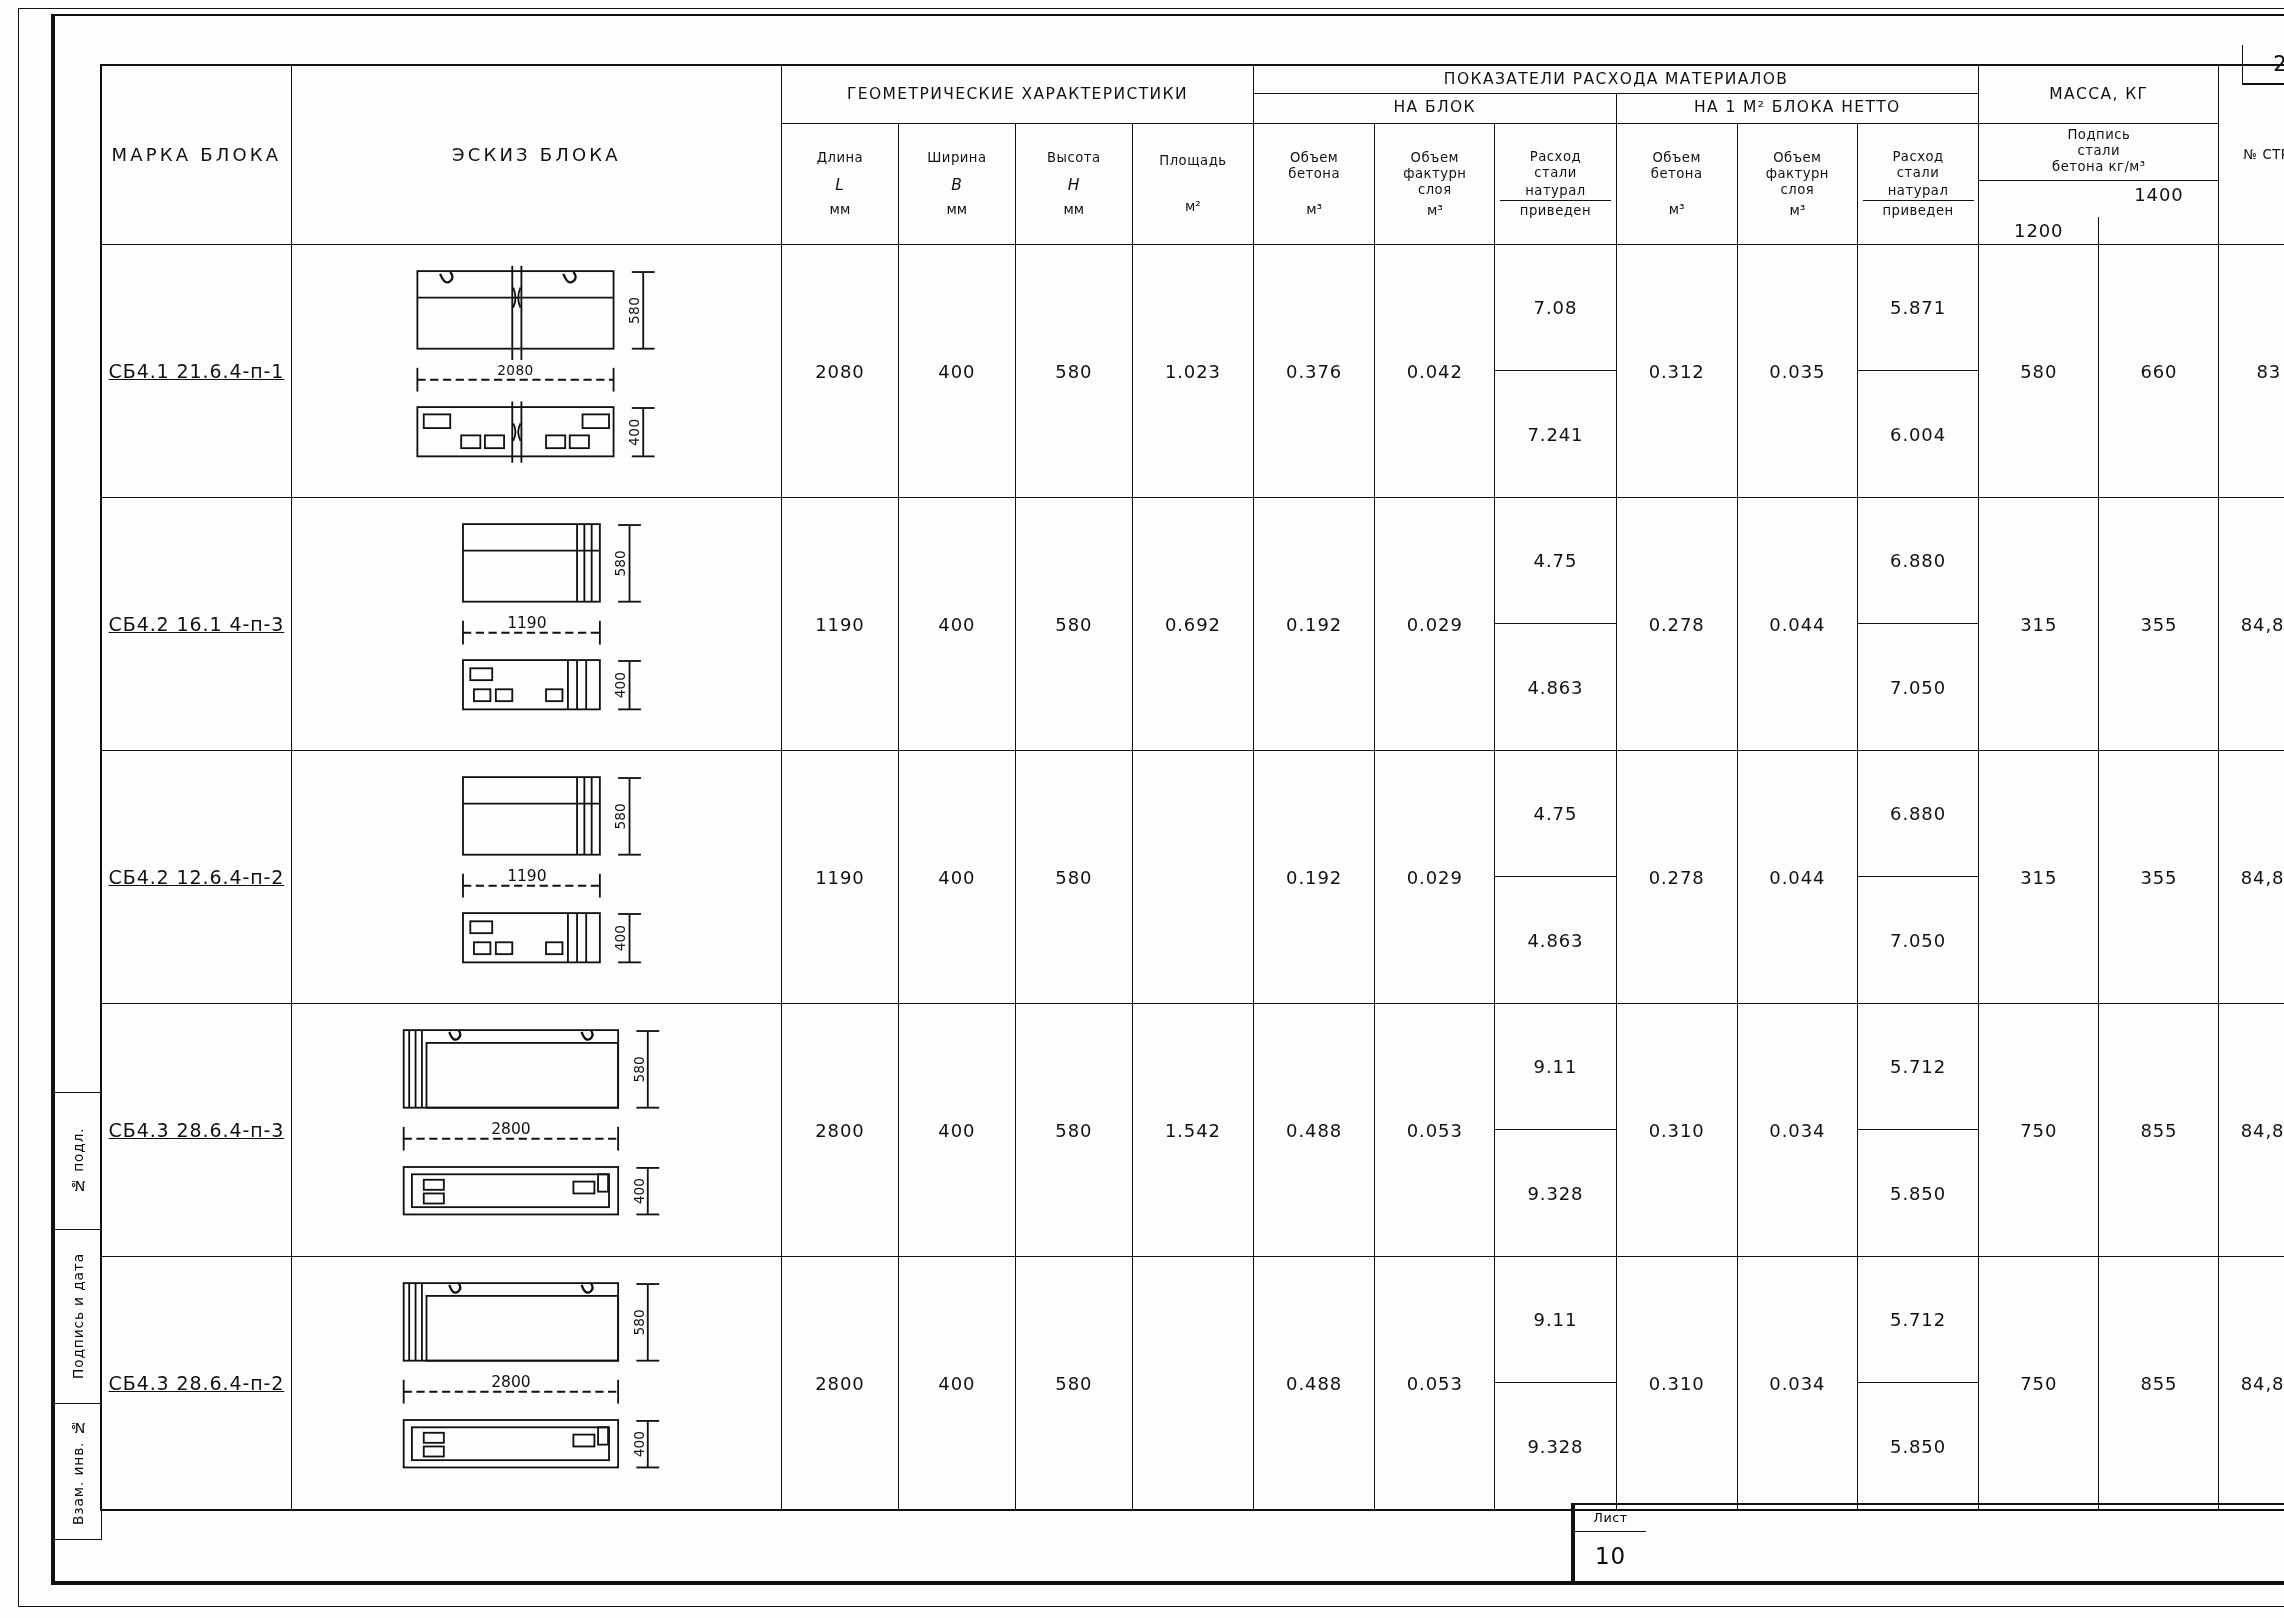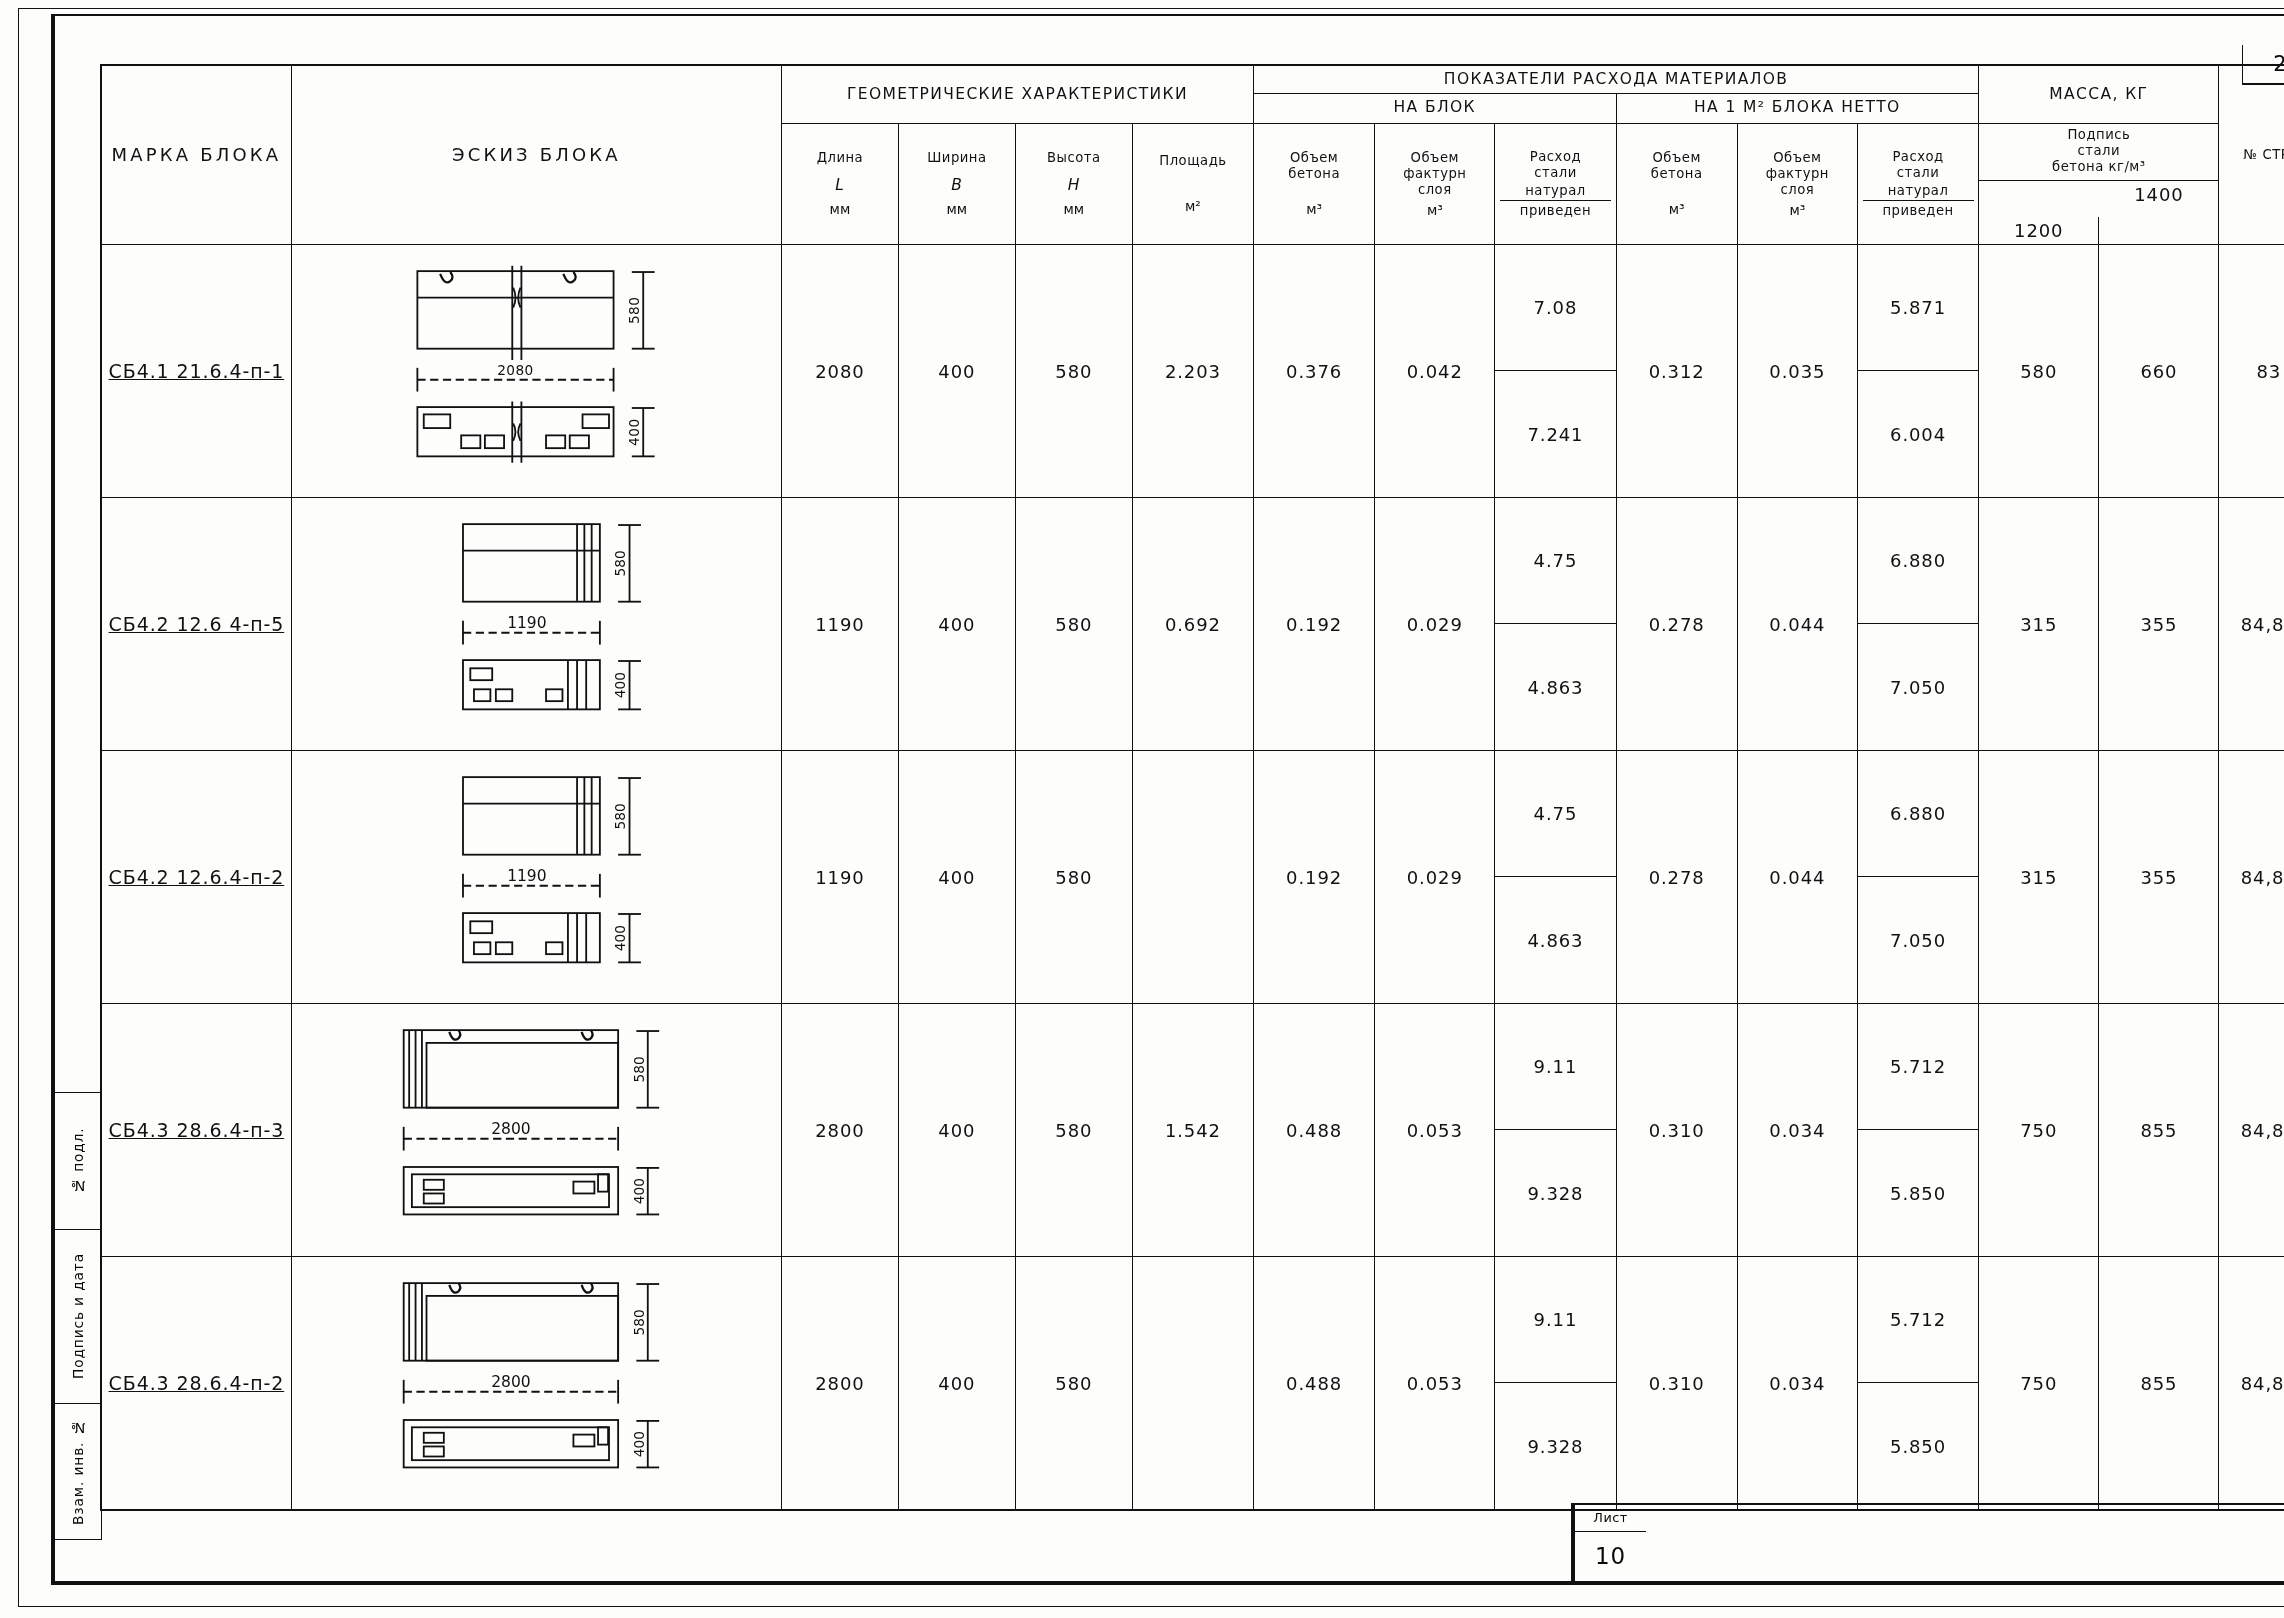--- a/index.html
+++ b/index.html
@@ -373,21 +373,21 @@
               </g>
               <text class="dim-lbl" x="305" y="248" text-anchor="middle" fill="#111" font-family="DejaVu Sans, sans-serif" font-size="34">2080</text>
               <text class="dim-lbl" x="0" y="0" fill="#111" font-family="DejaVu Sans, sans-serif" font-size="30" transform="translate(576,106) rotate(-90)" text-anchor="middle">580</text>
               <text class="dim-lbl" x="0" y="0" fill="#111" font-family="DejaVu Sans, sans-serif" font-size="30" transform="translate(576,373) rotate(-90)" text-anchor="middle">400</text>
             </svg>
           </div>
         </td>
         <td class="dv">2080</td>
         <td class="dv">400</td>
         <td class="dv">580</td>
-        <td class="dv">2.203</td>
+        <td class="dv">1.023</td>
         <td class="dv">0.376</td>
         <td class="dv">0.042</td>
         <td style="padding:0">
           <div class="split" style="height:252px">
             <div class="top dv">7.08</div>
             <div class="bot dv">7.241</div>
           </div>
         </td>
         <td class="dv">0.312</td>
         <td class="dv">0.035</td>
@@ -396,21 +396,21 @@
             <div class="top dv">5.871</div>
             <div class="bot dv">6.004</div>
           </div>
         </td>
         <td class="dv">580</td>
         <td class="dv">660</td>
         <td class="dv">83</td>
       </tr>
 
       <tr style="height:252px">
-        <td class="mark">СБ4.2 12.6 4-п-5</td>
+        <td class="mark">СБ4.2 16.1 4-п-3</td>
         <td class="sketchcell">
           <div class="sketch-wrap">
             <svg class="sketch" width="320" height="219" viewBox="0 0 700 480">
               <g fill="none" stroke="#111" stroke-width="4">
                 <rect x="190" y="20" width="300" height="170"></rect>
                 <line x1="190" y1="78" x2="490" y2="78"></line>
                 <line x1="440" y1="20" x2="440" y2="190"></line>
                 <line x1="456" y1="20" x2="456" y2="190"></line>
                 <line x1="472" y1="20" x2="472" y2="190"></line>
                 <line x1="190" y1="258" x2="490" y2="258" stroke-dasharray="18 10"></line>

